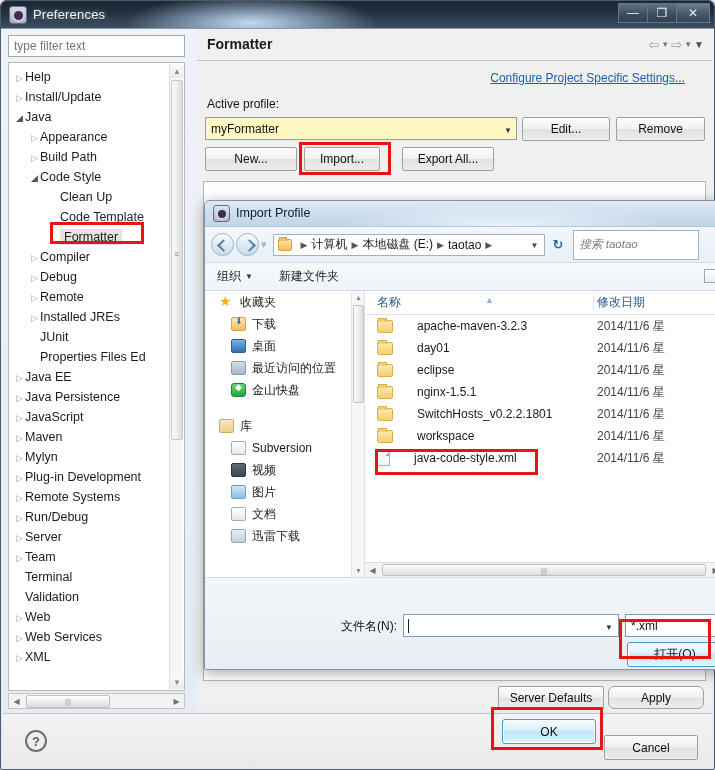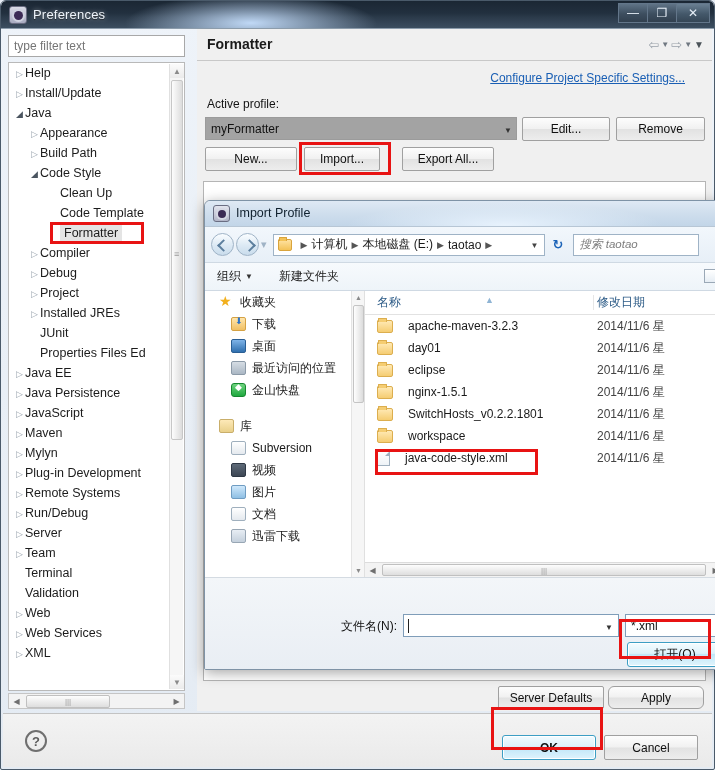--- a/index.html
+++ b/index.html
@@ -76,21 +76,21 @@
   }
   #tree-scrollbox {
     position: absolute; left: 0; top: 27px;
     width: 177px; height: 629px;
     background: #fff;
     border: 1px solid #b9b9b9;
     overflow: hidden;
   }
   #tree-list { position: absolute; left:0; top: 2px; width: 160px; }
   .tree-item {
-    height: 20px; line-height: 16px;
+    height: 20px; line-height: 24px;
     font-size: 12.5px; color: #1c1c1c;
     white-space: nowrap; position: relative;
     padding-left: 0;
   }
   .tree-label { position: relative; }
   .arrow {
     display: inline-block; width: 11px; text-align: center;
     color: #9aa4ae; font-size: 9px;
   }
   .arrow.open { color: #4b5560; }
@@ -155,21 +155,21 @@
 
   #config-link {
     position: absolute; right: 27px; top: 42px;
     color: #1a5fb4; text-decoration: underline; font-size: 12px; margin-left: 48px;
   }
   #active-profile-label { position: absolute; left: 10px; top: 68px; font-size: 12px; color:#141414; }
 
   #profile-combo {
     position: absolute; left: 8px; top: 88px;
     width: 312px; height: 23px;
-    background: #a3a3a3; border: 1px solid #9b9b9b;
+    background: #fef9c3; border: 1px solid #9b9b9b;
     display: flex; align-items: center; padding-left: 5px;
     font-size: 12px; color: #111;
   }
   #profile-combo .combo-arrow {
     position: absolute; right: 4px; top: 8px; color: #333; font-size: 8px;
   }
   .btn {
     background: linear-gradient(180deg,#fdfdfd 0%, #f1f1f1 48%, #e2e2e2 52%, #ededed 100%);
     border: 1px solid #a0a0a0; border-radius: 2px;
     font-size: 12px; color: #111;
@@ -196,27 +196,26 @@
     background: linear-gradient(180deg,#f3f3f3,#eaeaea);
   }
   #help-icon {
     position: absolute; left: 22px; top: 16px;
     width: 22px; height: 22px; border-radius: 50%;
     border: 2px solid #6f6f6f; color: #5c5c5c;
     display: flex; align-items: center; justify-content: center;
     font-size: 13px; font-weight: bold;
   }
   #btn-ok {
-    position: absolute; left: 499px; top: 21px; width: 94px; height: 25px;
+    position: absolute; left: 499px; top: 5px; width: 94px; height: 25px;
     background: linear-gradient(180deg,#f2fbff 0%,#ddf1fb 45%,#bfe6f8 50%,#dff3fc 100%);
     border: 1px solid #3c9ec4; border-radius: 3px;
     display: flex; align-items: center; justify-content: center;
     font-size: 12px; color: #101010;
     box-shadow: inset 0 0 0 1px #fff;
-    font-weight: bold;
   }
   #btn-cancel {
     position: absolute; left: 601px; top: 21px; width: 94px; height: 25px;
     background: linear-gradient(180deg,#fdfdfd 0%, #f1f1f1 48%, #e2e2e2 52%, #ededed 100%);
     border: 1px solid #a0a0a0; border-radius: 2px;
     display: flex; align-items: center; justify-content: center;
     font-size: 12px; color: #101010;
   }
 
   
@@ -293,21 +292,21 @@
   .crumb { font-size: 12px; color: #1a1a1a; }
   .crumb-sep { color: #555; font-size: 9px; margin: 0 4px; }
   #addr-arrow { position: absolute; right: 5px; top: 6px; color: #444; font-size: 8px; }
   #refresh-btn {
     width: 23px; height: 22px; margin-left: 2px;
     display:flex;align-items:center;justify-content:center;
     color:#1b63b8; font-size: 13px; font-weight: bold;
     border: 1px solid transparent;
   }
   #searchbox {
-    width: 126px; height: 22px; margin-left: 3px; margin-right: 16px;
+    width: 126px; height: 30px; margin-left: 3px; margin-right: 16px;
     background: #fff; border: 1px solid #9fb3c6;
     display: flex; align-items: center; padding-left: 6px;
     font-size: 11.5px; color: #7d7d7d; font-style: italic;
   }
 
   #toolbar-row {
     position: absolute; left: 0; top: 62px; right: 0; height: 28px;
     background: linear-gradient(180deg,#f7fafd,#eef4f9);
     border-bottom: 1px solid #cfd9e3;
     display: flex; align-items: center;
@@ -372,21 +371,21 @@
     display: flex; align-items: center; background: #fff; position: relative;
   }
   .fh-name { width: 228px; padding-left: 12px; font-size: 12px; color: #2b5a86; position: relative; }
   .fh-sortcaret { position: absolute; left: 120px; top: 1px; color: #8fb4d4; font-size: 9px; }
   .fh-date { font-size: 12px; color: #2b5a86; padding-left: 4px; }
   .fh-div { position:absolute; left:228px; top:4px; bottom:4px; width:1px; background:#e6e6e6;}
   .file-row {
     height: 22px; display: flex; align-items: center;
     font-size: 12px; color: #1a1a1a; position: relative;
   }
-  .fr-name { width: 228px; padding-left: 12px; display: flex; align-items: center; gap: 15px; }
+  .fr-name { width: 228px; padding-left: 12px; display: flex; align-items: center; gap: 24px; }
   .ico-folder {
     width: 16px; height: 13px; position: relative; flex: none;
     background: linear-gradient(180deg,#ffe9b5,#f5cd72);
     border: 1px solid #dcae4e; border-radius: 1px 2px 2px 2px;
   }
   .ico-folder::before {
     content:""; position:absolute; left:0; top:-3px; width:7px; height:3px;
     background:#f5cd72; border:1px solid #dcae4e; border-bottom:none; border-radius:1px 1px 0 0;
   }
   .ico-xml {
@@ -482,21 +481,21 @@
             <div class="tree-item tree-indent-0"><span class="arrow">▷</span><span class="tree-label">Install/Update</span></div>
             <div class="tree-item tree-indent-0"><span class="arrow open">◢</span><span class="tree-label">Java</span></div>
             <div class="tree-item tree-indent-1"><span class="arrow">▷</span><span class="tree-label">Appearance</span></div>
             <div class="tree-item tree-indent-1"><span class="arrow">▷</span><span class="tree-label">Build Path</span></div>
             <div class="tree-item tree-indent-1"><span class="arrow open">◢</span><span class="tree-label">Code Style</span></div>
             <div class="tree-item tree-indent-2"><span class="arrow"></span><span class="tree-label">Clean Up</span></div>
             <div class="tree-item tree-indent-2"><span class="arrow"></span><span class="tree-label">Code Template</span></div>
             <div class="tree-item tree-indent-2 selected"><span class="arrow"></span><span class="tree-label">Formatter</span></div>
             <div class="tree-item tree-indent-1"><span class="arrow">▷</span><span class="tree-label">Compiler</span></div>
             <div class="tree-item tree-indent-1"><span class="arrow">▷</span><span class="tree-label">Debug</span></div>
-            <div class="tree-item tree-indent-1"><span class="arrow">▷</span><span class="tree-label">Project</span></div>
+            <div class="tree-item tree-indent-1"><span class="arrow">▷</span><span class="tree-label">Remote</span></div>
             <div class="tree-item tree-indent-1"><span class="arrow">▷</span><span class="tree-label">Installed JREs</span></div>
             <div class="tree-item tree-indent-1"><span class="arrow"></span><span class="tree-label">JUnit</span></div>
             <div class="tree-item tree-indent-1"><span class="arrow"></span><span class="tree-label">Properties Files Ed</span></div>
             <div class="tree-item tree-indent-0"><span class="arrow">▷</span><span class="tree-label">Java EE</span></div>
             <div class="tree-item tree-indent-0"><span class="arrow">▷</span><span class="tree-label">Java Persistence</span></div>
             <div class="tree-item tree-indent-0"><span class="arrow">▷</span><span class="tree-label">JavaScript</span></div>
             <div class="tree-item tree-indent-0"><span class="arrow">▷</span><span class="tree-label">Maven</span></div>
             <div class="tree-item tree-indent-0"><span class="arrow">▷</span><span class="tree-label">Mylyn</span></div>
             <div class="tree-item tree-indent-0"><span class="arrow">▷</span><span class="tree-label">Plug-in Development</span></div>
             <div class="tree-item tree-indent-0"><span class="arrow">▷</span><span class="tree-label">Remote Systems</span></div>

